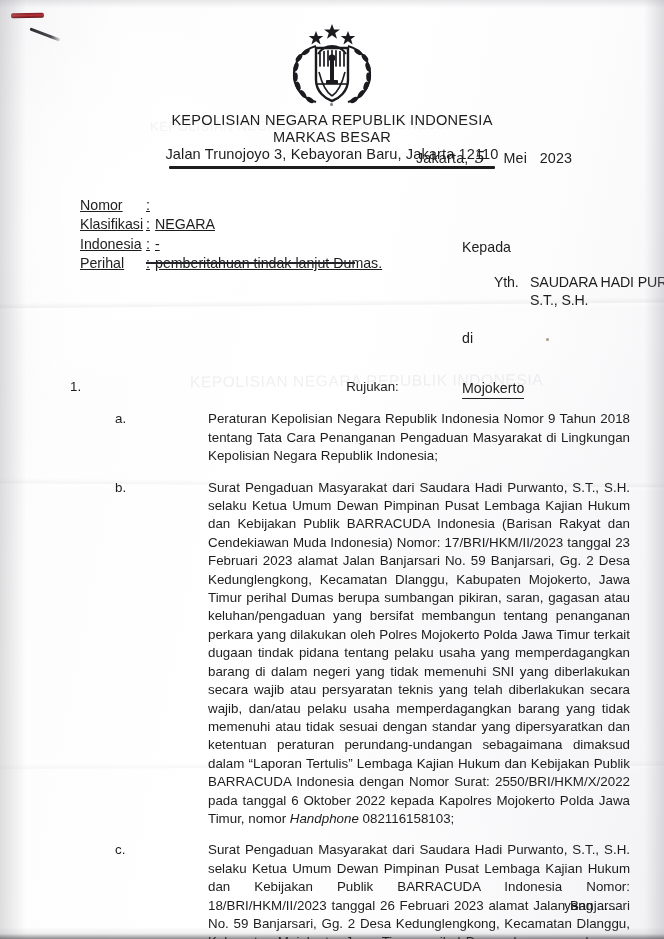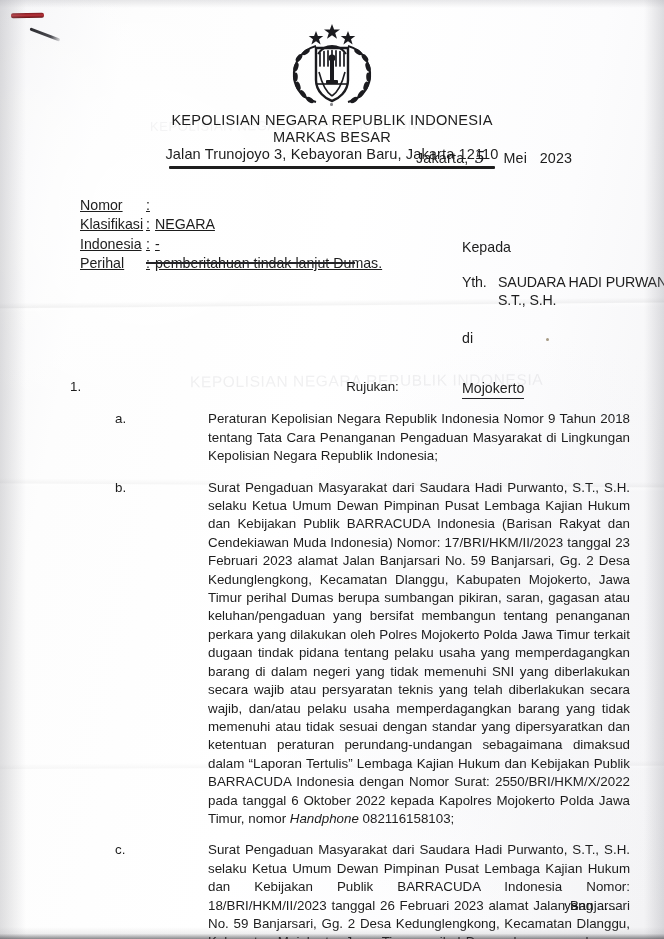--- a/index.html
+++ b/index.html
@@ -187,21 +187,21 @@
     top: 238px;
     font-size: 14.2px;
     line-height: 18px;
   }
   .rcpt-kepada { margin-bottom: 17px; }
   .rcpt-yth {
     display: flex;
     white-space: nowrap;
     letter-spacing: -0.15px;
   }
-  .rcpt-yth-label { flex: 0 0 36px; }
+  .rcpt-yth-label { flex: 0 0 36px; margin-left: 32px; }
   .rcpt-di { margin-top: 20px; }
   .rcpt-city {
     margin-top: 32px;
     display: inline-block;
     border-bottom: 1.6px solid #242428;
     padding-bottom: 1px;
   }
 
   
   .body {

